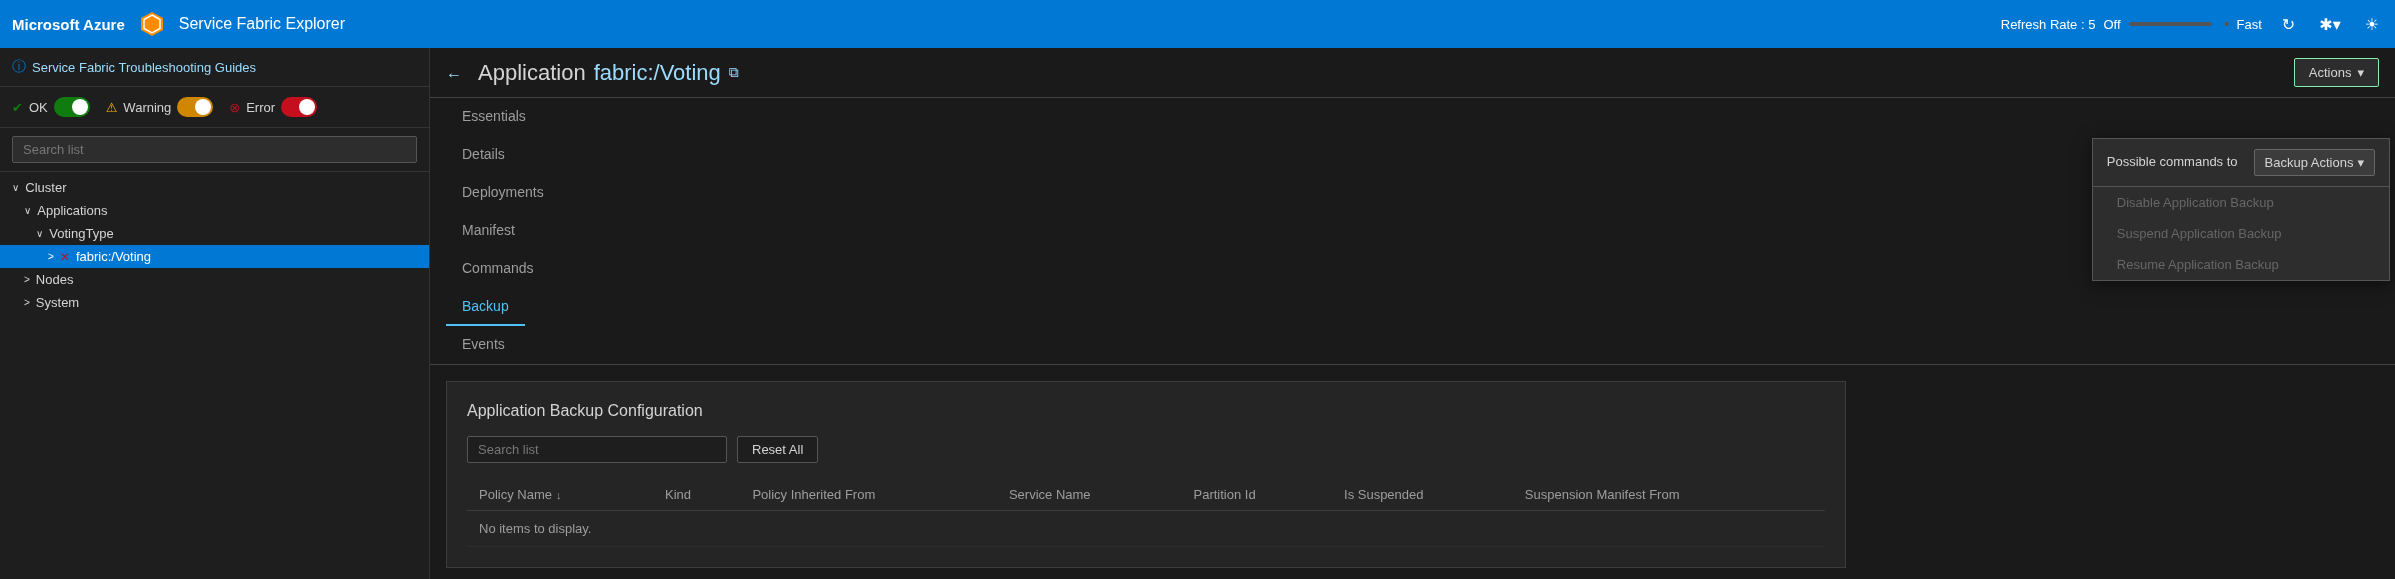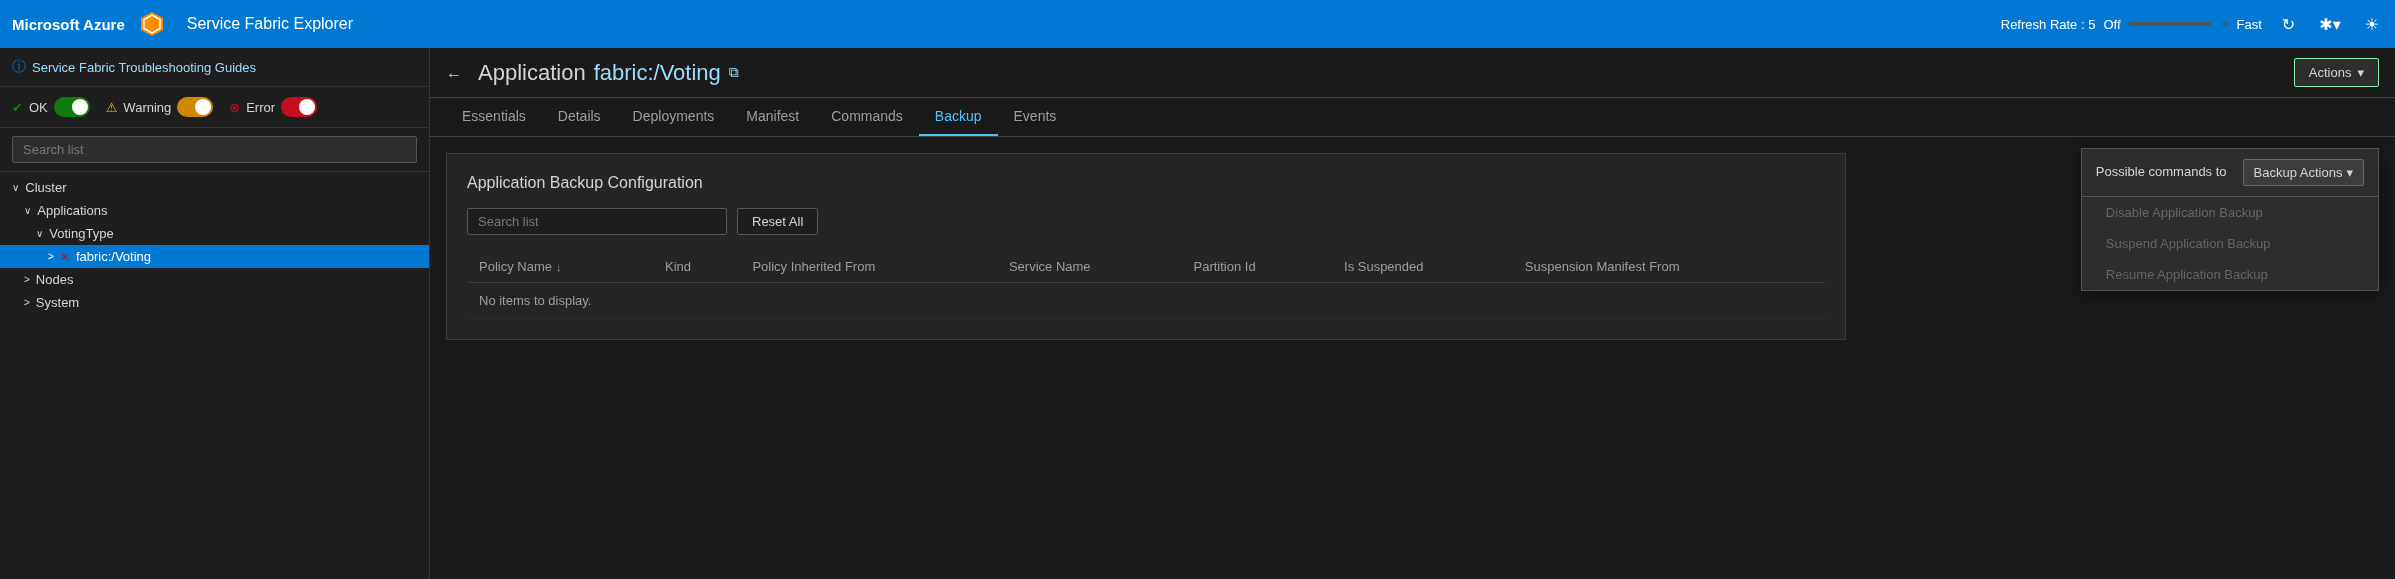--- a/index.html
+++ b/index.html
@@ -27,21 +27,20 @@
       width: 30px;
       height: 30px;
       display: flex;
       align-items: center;
       justify-content: center;
     }
     .top-nav-title {
       color: white;
       font-size: 16px;
       font-weight: 400;
-      margin-left: 8px;
       white-space: nowrap;
     }
     .top-nav-right {
       margin-left: auto;
       display: flex;
       align-items: center;
       gap: 16px;
       color: white;
       font-size: 13px;
     }
@@ -240,20 +239,21 @@
       gap: 6px;
       border-radius: 2px;
     }
 
     .content-tabs {
       display: flex;
       align-items: flex-start;
       gap: 0;
       padding: 0 16px;
       border-bottom: 1px solid #444;
+      flex-direction: column;
     }
     .tab-item {
       padding: 10px 16px;
       cursor: pointer;
       font-size: 14px;
       color: #9d9d9d;
       border-bottom: 2px solid transparent;
       white-space: nowrap;
     }
     .tab-item.active {
@@ -326,28 +326,27 @@
     .backup-table td {
       padding: 10px 12px;
       font-size: 13px;
       color: #9d9d9d;
       border-bottom: 1px solid #2d2d2d;
     }
 
     
     .dropdown-panel {
       position: absolute;
-      right: 16px;
+      right: 5px;
       top: 90px;
       background: #2d2d2d;
       border: 1px solid #555;
       min-width: 280px;
       z-index: 100;
       box-shadow: 0 4px 16px rgba(0,0,0,0.5);
-      margin-top: 10px;
     }
     .dropdown-header {
       display: flex;
       align-items: center;
       justify-content: space-between;
       padding: 10px 14px;
       border-bottom: 1px solid #555;
       gap: 16px;
     }
     .dropdown-label {

